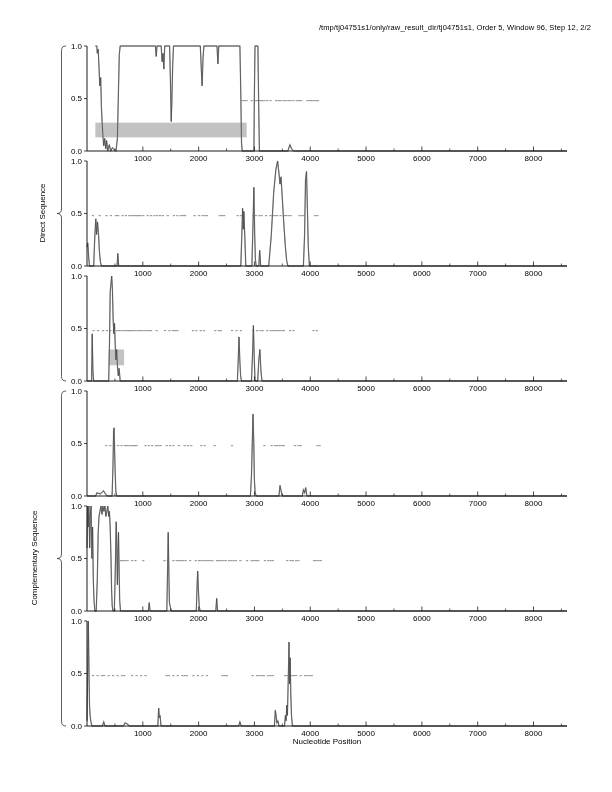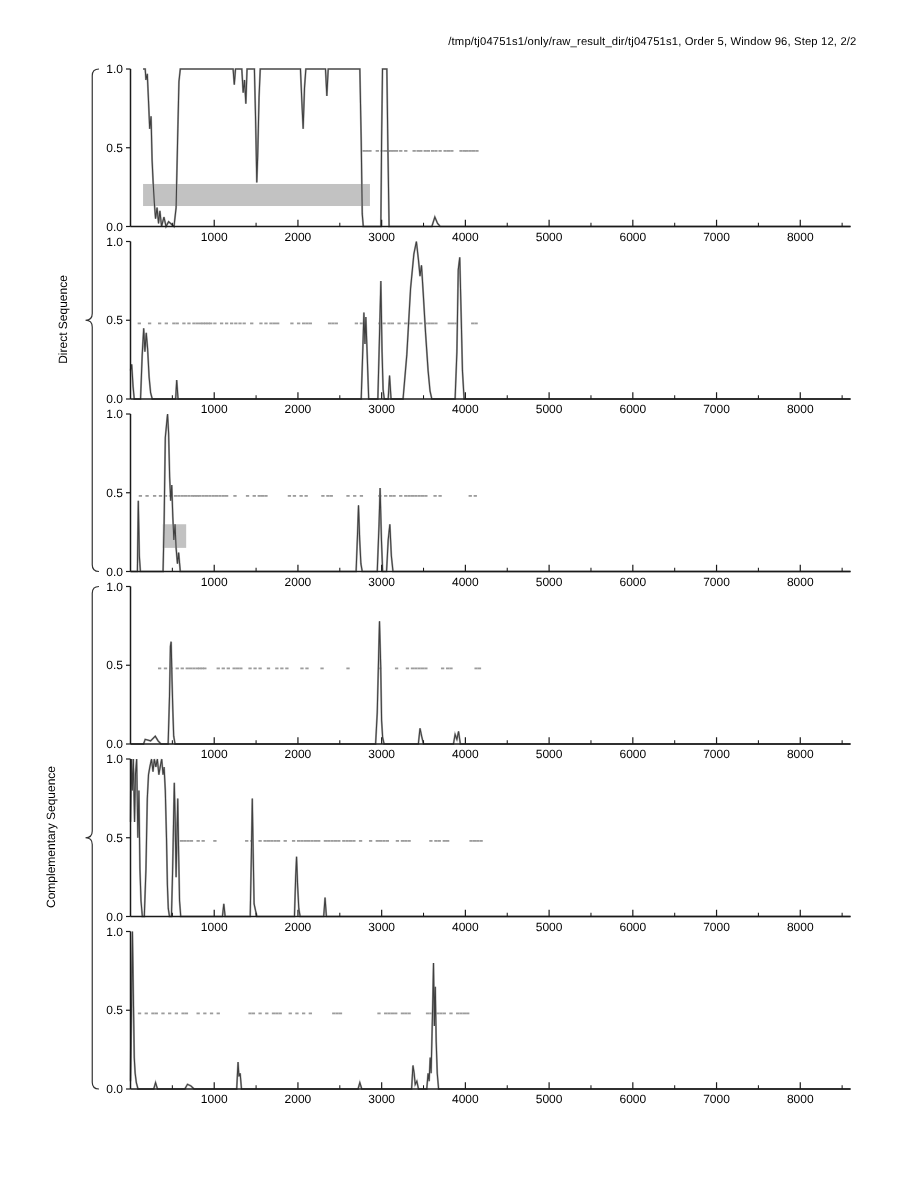--- a/index.html
+++ b/index.html
@@ -1,34 +1,35 @@
 <!DOCTYPE html>
 <html><head>
 <meta charset="utf-8">
 <style>
   html,body{margin:0;padding:0;background:#fff;}
   .page{position:relative;width:612px;height:792px;background:#ffffff;overflow:hidden;
         font-family:"Liberation Sans",sans-serif;color:#000;}
   .title{position:absolute;top:23px;left:0;width:571px;text-align:right;
-         font-size:7.5px;letter-spacing:0.1px;}
+         font-size:7.5px;letter-spacing:0.1px;padding-left:20px;}
   .vlabel{position:absolute;transform:translate(-50%,-50%) rotate(-90deg);
           white-space:nowrap;font-size:8px;}
   #lbl-direct{left:42px;top:213px;}
   #lbl-comp{left:34px;top:558px;}
   .xlabel{position:absolute;top:737px;left:87px;width:480px;text-align:center;font-size:8px;}
   #chart{position:absolute;left:0;top:0;}
   #chart text{font-family:"Liberation Sans",sans-serif;font-size:8px;fill:#000;}
 </style>
 </head>
 <body>
 
 <div class="page">
   <div class="title">/tmp/tj04751s1/only/raw_result_dir/tj04751s1, Order 5, Window 96, Step 12, 2/2</div>
   <div class="vlabel" id="lbl-direct">Direct Sequence</div>
   <div class="vlabel" id="lbl-comp">Complementary Sequence</div>
+  <div class="xlabel">Nucleotide Position</div>
   <svg id="chart" width="612" height="792" viewBox="0 0 612 792">
       <g>
         <rect x="95.37209302325581" y="122.65" width="151.25581395348837" height="14.699999999999989" fill="#c2c2c2"></rect>
         <rect x="241.62093023255815" y="100" width="2.2" height="1.2" fill="#9c9c9c"></rect>
         <rect x="243.57441860465116" y="100" width="2.2" height="1.2" fill="#9c9c9c"></rect>
         <rect x="245.5279069767442" y="100" width="2.2" height="1.2" fill="#9c9c9c"></rect>
         <rect x="250.43953488372094" y="100" width="2.2" height="1.2" fill="#9c9c9c"></rect>
         <rect x="253.62093023255815" y="100" width="2.2" height="1.2" fill="#9c9c9c"></rect>
         <rect x="255.85348837209304" y="100" width="2.2" height="1.2" fill="#9c9c9c"></rect>
         <rect x="257.6953488372093" y="100" width="2.2" height="1.2" fill="#9c9c9c"></rect>

